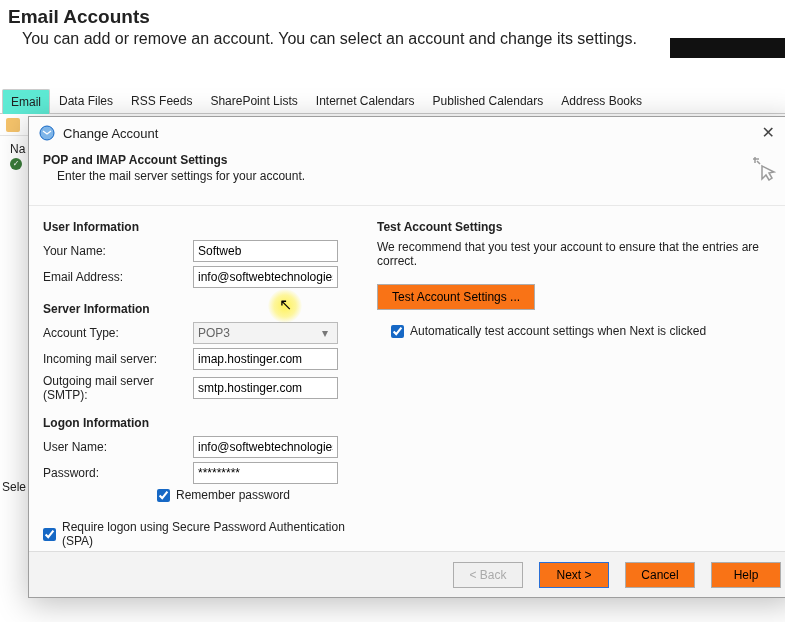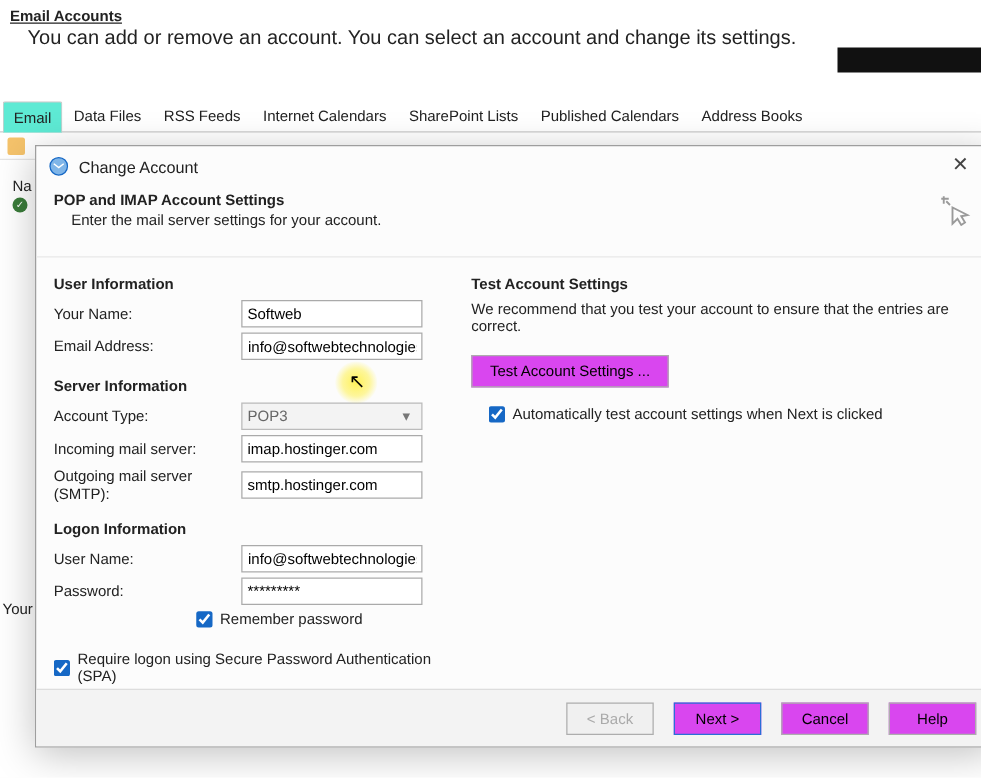--- a/index.html
+++ b/index.html
@@ -1,19 +1,19 @@
 <!DOCTYPE html>
 <html><head>
 <meta charset="utf-8">
 <style>
   * { box-sizing: border-box; font-family: "Segoe UI", Tahoma, sans-serif; }
   body { margin: 0; width: 785px; height: 622px; background: #fff; font-size: 12px; color: #222; position: relative; overflow: hidden; }
 
   .bg-header { padding: 6px 8px 10px 8px; }
-  .bg-header h2 { margin: 0 0 2px 0; font-size: 12px; font-weight: bold; text-decoration: underline; }
+  .bg-header h2 { margin: 0 0 2px 0; font-size: 19px; font-weight: bold; }
   .bg-header p { margin: 0 0 0 14px; font-size: 16px; color: #222; }
 
   .bg-dark { position: absolute; top: 38px; right: 0; width: 115px; height: 20px; background: #111; }
 
   .tabs { display: flex; border-bottom: 1px solid #ccc; margin-top: 30px; padding-left: 2px; }
   .tabs .tab { padding: 5px 8px; font-size: 12px; border: 1px solid transparent; border-bottom: none; cursor: pointer; }
   .tabs .tab.active { background: #5eead4; border-color: #ccc; border-radius: 2px 2px 0 0; position: relative; top: 1px; }
 
   .toolbar-row { padding: 3px 6px; border-bottom: 1px solid #e5e5e5; height: 22px; }
   .toolbar-row .ico { width: 14px; height: 14px; display: inline-block; background: #f5c36b; border-radius: 2px; margin-right: 8px; vertical-align: middle; }
@@ -50,21 +50,21 @@
   }
   .frow .select { display: flex; align-items: center; justify-content: space-between; background: #f3f3f3; color: #666; border-color: #bbb; }
   .frow .select .arr { width: 16px; text-align: center; color: #777; }
   .selected-text { background: #cde3f8; }
 
   .chk { display: flex; align-items: center; gap: 6px; margin: 4px 0; }
   .chk input { width: 13px; height: 13px; accent-color: #1668c5; margin: 0; }
   .chk.indent { margin-left: 114px; }
 
   .right-desc { font-size: 12px; margin: 4px 0 16px 0; }
-  .btn { border: 1px solid #adadad; background: #d946ef; padding: 5px 14px; font-size: 12px; cursor: pointer; }
+  .btn { border: 1px solid #adadad; background: #f97316; padding: 5px 14px; font-size: 12px; cursor: pointer; }
   .btn.disabled { color: #aaa; background: #f0f0f0; cursor: default; }
   .btn.primary { border: 1px solid #2a6fd6; }
 
   .more-row { display: flex; justify-content: flex-end; padding: 0 14px 10px 14px; }
 
   .dialog-footer { position: absolute; left: 0; right: 0; bottom: 0; height: 46px; background: #f3f3f3; border-top: 1px solid #ddd; display: flex; align-items: center; justify-content: flex-end; gap: 16px; padding: 0 14px; }
   .dialog-footer .btn { min-width: 70px; text-align: center; }
 
   .mouse-spot { position: absolute; width: 34px; height: 34px; border-radius: 50%; background: radial-gradient(circle, rgba(255,240,60,0.85) 0%, rgba(255,240,60,0.5) 45%, rgba(255,240,60,0) 72%); pointer-events: none; }
   .mouse-ptr { position: absolute; font-size: 16px; color: #000; pointer-events: none; }
@@ -77,22 +77,22 @@
 <div class="bg-header">
   <h2>Email Accounts</h2>
   <p>You can add or remove an account. You can select an account and change its settings.</p>
 </div>
 <div class="bg-dark"></div>
 
 <div class="tabs">
   <div class="tab active">Email</div>
   <div class="tab">Data Files</div>
   <div class="tab">RSS Feeds</div>
+  <div class="tab">SharePoint Lists</div>
   <div class="tab">Internet Calendars</div>
-  <div class="tab">SharePoint Lists</div>
   <div class="tab">Published Calendars</div>
   <div class="tab">Address Books</div>
 </div>
 <div class="toolbar-row">
   <span class="ico"></span>
 </div>
 
 <div class="bg-side">
   <div class="row">
       <span>Na</span>
@@ -108,21 +108,21 @@
   <a>of Access Center</a>
   <a>ing Options</a>
   <a>Microsoft Outlook)</a>
   <a>r Options</a>
   <a>teApp and Desktop</a>
   <a>ge Spaces</a>
   <a>leshooting</a>
   <a>Folders</a>
 </div>
 
-<div style="position:absolute; left:2px; top:480px; font-size:12px;">Your</div>
+<div style="position:absolute; left:2px; top:480px; font-size:12px;">Sele</div>
 
 <div class="dialog">
   <div class="titlebar">
     <div class="left">
       <svg class="appicon" viewBox="0 0 16 16">
         <circle cx="8" cy="8" r="7" fill="#7fb5e8" stroke="#1668c5"></circle>
         <path d="M4 6 L8 9 L12 6" stroke="#fff" stroke-width="1.2" fill="none"></path>
       </svg>
       <span class="title">Change Account</span>
     </div>

